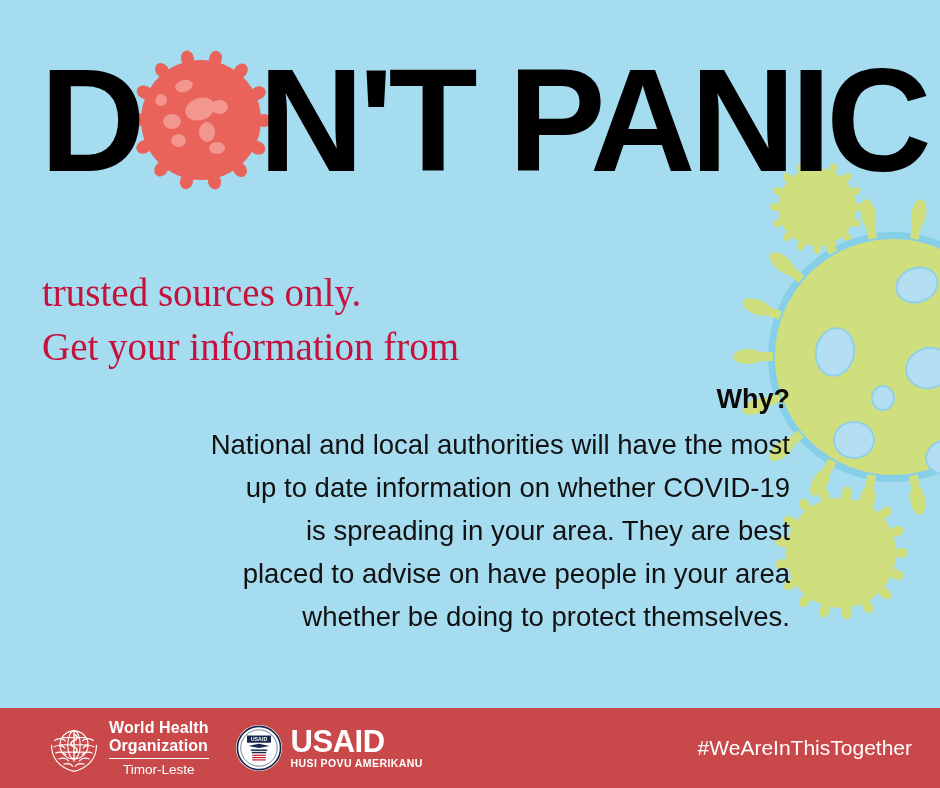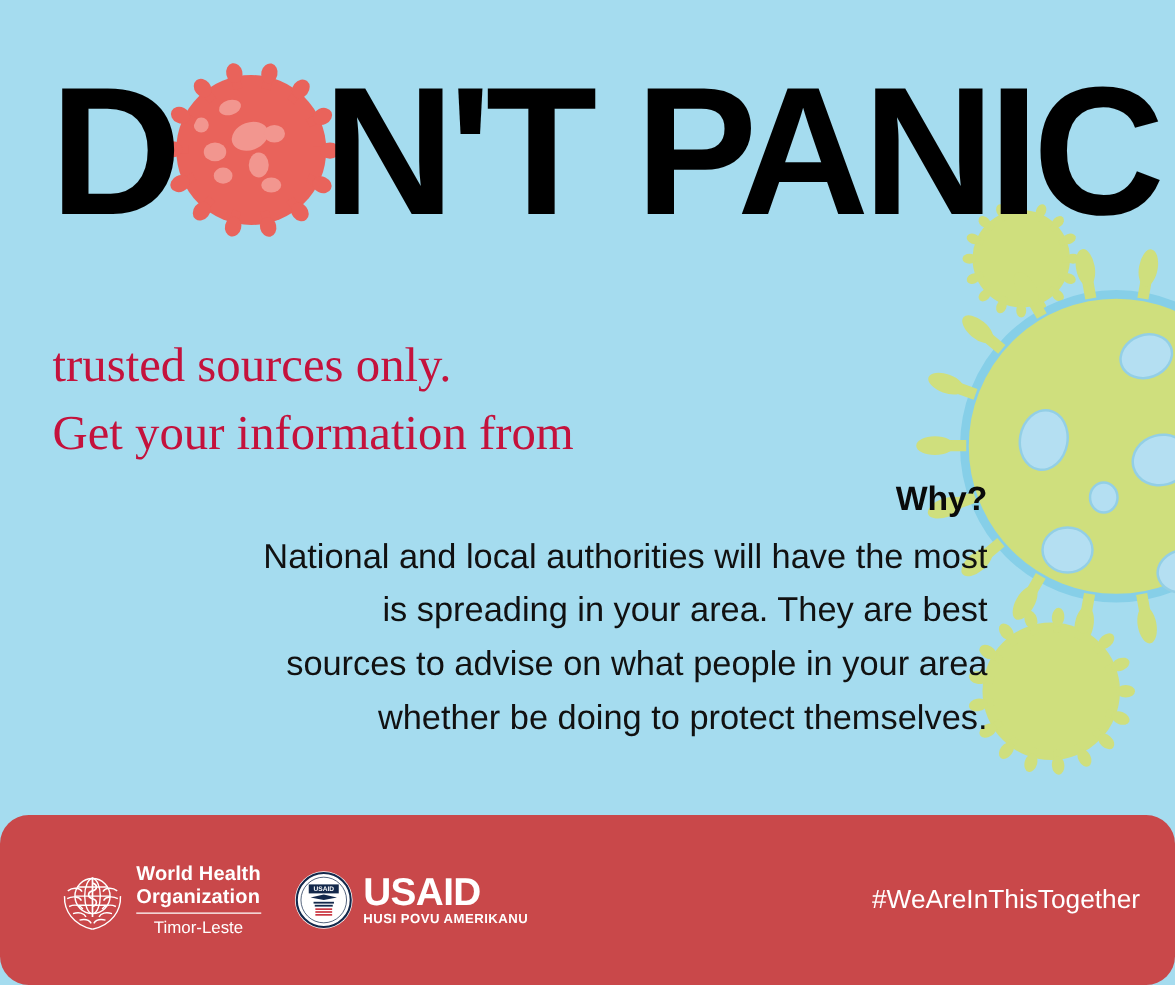--- a/index.html
+++ b/index.html
@@ -62,23 +62,23 @@
     font-size:27px; font-weight:bold; color:#0a0a0a; z-index:5;
   }
   .body-copy {
     position:absolute; left:60px; top:424px; width:730px;
     text-align:right; font-size:27.5px; line-height:1.56;
     color:#111; z-index:5;
   }
 
   
   .footer {
-    position:absolute; left:0; right:0; bottom:0; height:136px;
+    position:absolute; left:0; right:0; bottom:0; height:80px;
     background:#c9484a; z-index:8;
-    display:flex; align-items:center;border-radius:23px;
+    display:flex; align-items:center;
   }
   .who-logo { display:flex; align-items:center; margin-left:48px; }
   .who-text { margin-left:9px; color:#fff; }
   .who-text .l1, .who-text .l2 {
     font-size:16px; font-weight:bold; line-height:1.12; letter-spacing:.1px;
   }
   .who-rule { height:1.5px; background:#fff; margin:3px 0 3px; width:100%; }
   .who-country { font-size:13.5px; font-weight:normal; text-align:center; }
 
   .usaid-logo { display:flex; align-items:center; margin-left:26px; }
@@ -373,22 +373,23 @@
 
   <div class="subhead">
     <div>trusted sources only.</div>
     <div>Get your information from</div>
   </div>
 
   <div class="why">Why?</div>
 
   <div class="body-copy">
     <div>National and local authorities will have the most</div>
+    <div>up to date information on whether COVID-19</div>
     <div>is spreading in your area. They are best</div>
-    <div>sources to advise on what people in your area</div>
+    <div>placed to advise on have people in your area</div>
     <div>whether be doing to protect themselves.</div>
   </div>
 
   <div class="footer">
 
     <div class="who-logo">
       <svg width="52" height="52" viewBox="0 0 100 100">
         <g fill="none" stroke="#fff" stroke-width="2.2">
 
           <path d="M50 95 C20 88 6 66 7 44"></path>

